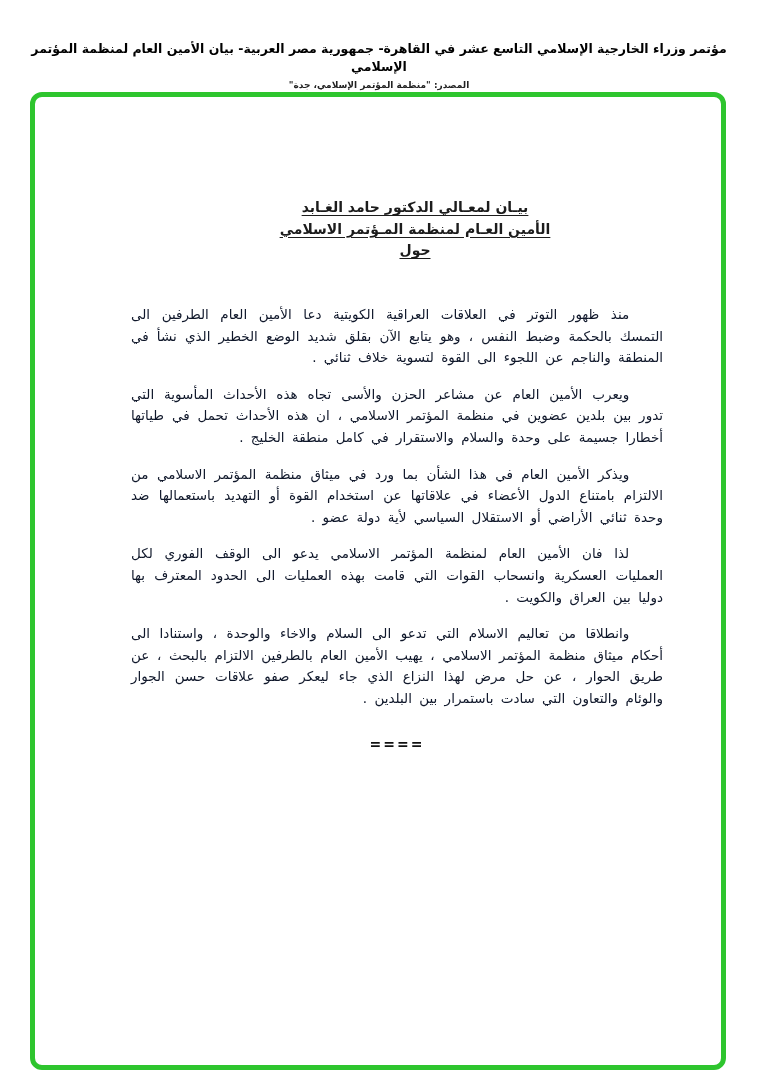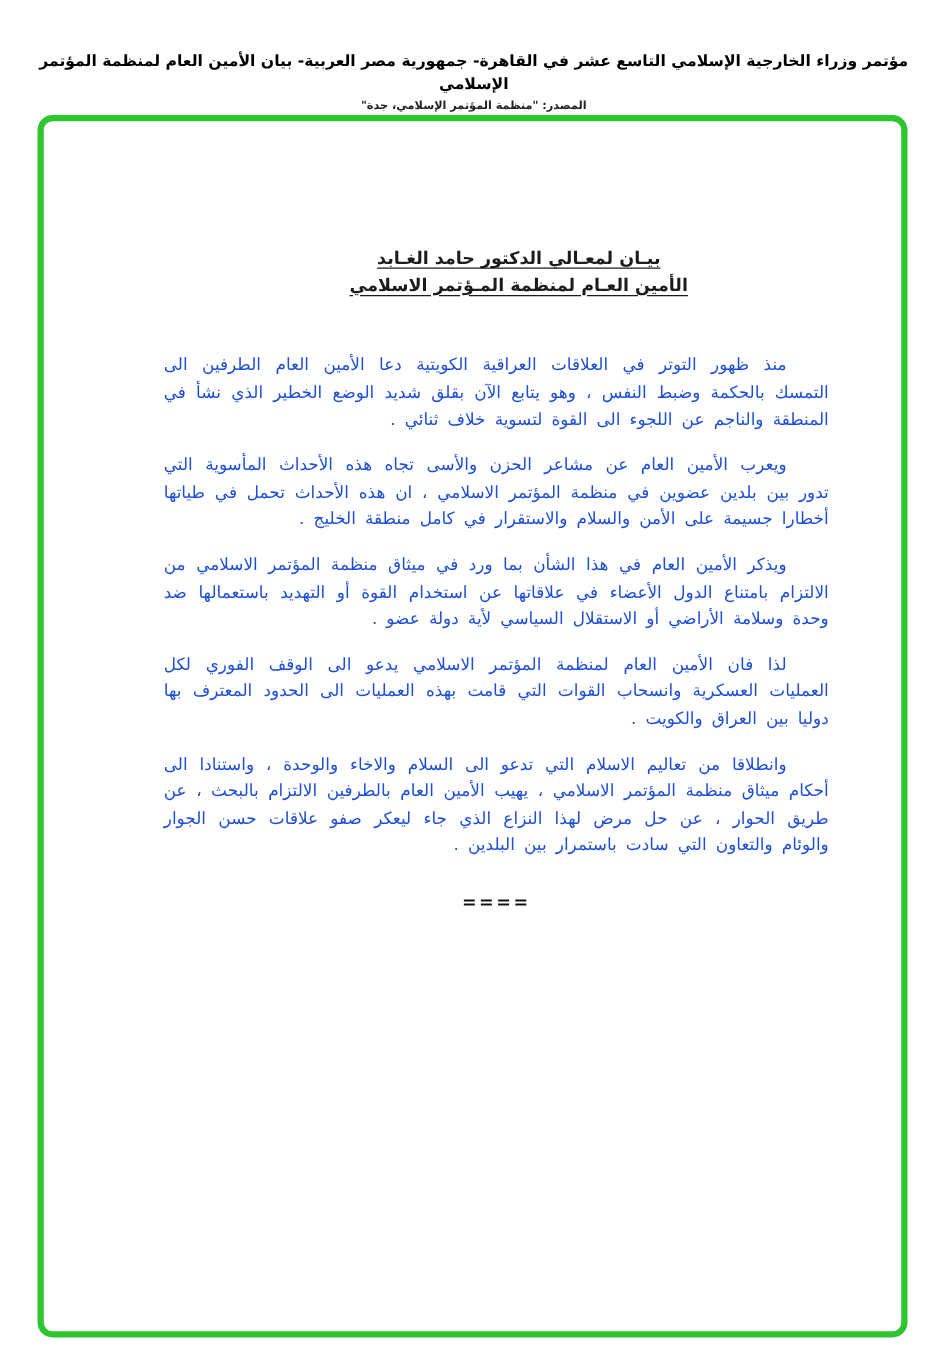--- a/index.html
+++ b/index.html
@@ -61,21 +61,21 @@
   .doc-body {
     margin-top: 42px;
     font-size: 13.5px;
     line-height: 1.6;
   }
   .doc-body p {
     text-align: justify;
     text-indent: 2.5em;
     margin-bottom: 15px;
     word-spacing: 3px;
-    color: #1d4ed8;
+    color: #0f172a;
   }
   .separator {
     text-align: center;
     font-weight: bold;
     font-size: 14px;
     letter-spacing: 2px;
     margin: 26px 0 24px 0;
     color: #111;
   }
   .date-block {
@@ -96,26 +96,27 @@
     <div class="main-line">مؤتمر وزراء الخارجية الإسلامي التاسع عشر في القاهرة- جمهورية مصر العربية- بيان الأمين العام لمنظمة المؤتمر الإسلامي</div>
     <div class="source-line">المصدر: "منظمة المؤتمر الإسلامي، جدة"</div>
   </div>
 
   <div class="green-box">
     <div class="doc">
 
       <div class="doc-title">
         <div><span class="t-line">بيـان لمعـالي الدكتور حامد الغـابد</span></div>
         <div><span class="t-line">الأمين العـام لمنظمة المـؤتمر الاسلامي</span></div>
+        <div><span class="t-line">حول</span></div>
       </div>
 
       <div class="doc-body">
         <p>منذ ظهور التوتر في العلاقات العراقية الكويتية دعا الأمين العام الطرفين الى التمسك بالحكمة وضبط النفس ، وهو يتابع الآن بقلق شديد الوضع الخطير الذي نشأ في المنطقة والناجم عن اللجوء الى القوة لتسوية خلاف ثنائي .</p>
-        <p>ويعرب الأمين العام عن مشاعر الحزن والأسى تجاه هذه الأحداث المأسوية التي تدور بين بلدين عضوين في منظمة المؤتمر الاسلامي ، ان هذه الأحداث تحمل في طياتها أخطارا جسيمة على الأمن والسلام والاستقرار في كامل منطقة الخليج .</p>
-        <p>ويذكر الأمين العام في هذا الشأن بما ورد في ميثاق منظمة المؤتمر الاسلامي من الالتزام بامتناع الدول الأعضاء في علاقاتها عن استخدام القوة أو التهديد باستعمالها ضد وحدة وسلامة الأراضي أو الاستقلال السياسي لأية دولة عضو .</p>
+        <p>ويعرب الأمين العام عن مشاعر الحزن والأسى تجاه هذه الأحداث المأسوية التي تدور بين بلدين عضوين في منظمة المؤتمر الاسلامي ، ان هذه الأحداث تحمل في طياتها أخطارا جسيمة على وحدة والسلام والاستقرار في كامل منطقة الخليج .</p>
+        <p>ويذكر الأمين العام في هذا الشأن بما ورد في ميثاق منظمة المؤتمر الاسلامي من الالتزام بامتناع الدول الأعضاء في علاقاتها عن استخدام القوة أو التهديد باستعمالها ضد وحدة ثنائي الأراضي أو الاستقلال السياسي لأية دولة عضو .</p>
         <p>لذا فان الأمين العام لمنظمة المؤتمر الاسلامي يدعو الى الوقف الفوري لكل العمليات العسكرية وانسحاب القوات التي قامت بهذه العمليات الى الحدود المعترف بها دوليا بين العراق والكويت .</p>
         <p>وانطلاقا من تعاليم الاسلام التي تدعو الى السلام والاخاء والوحدة ، واستنادا الى أحكام ميثاق منظمة المؤتمر الاسلامي ، يهيب الأمين العام بالطرفين الالتزام بالبحث ، عن طريق الحوار ، عن حل مرض لهذا النزاع الذي جاء ليعكر صفو علاقات حسن الجوار والوئام والتعاون التي سادت باستمرار بين البلدين .</p>
       </div>
 
       <div class="separator">====</div>
 
 
     </div>
   </div>
 

